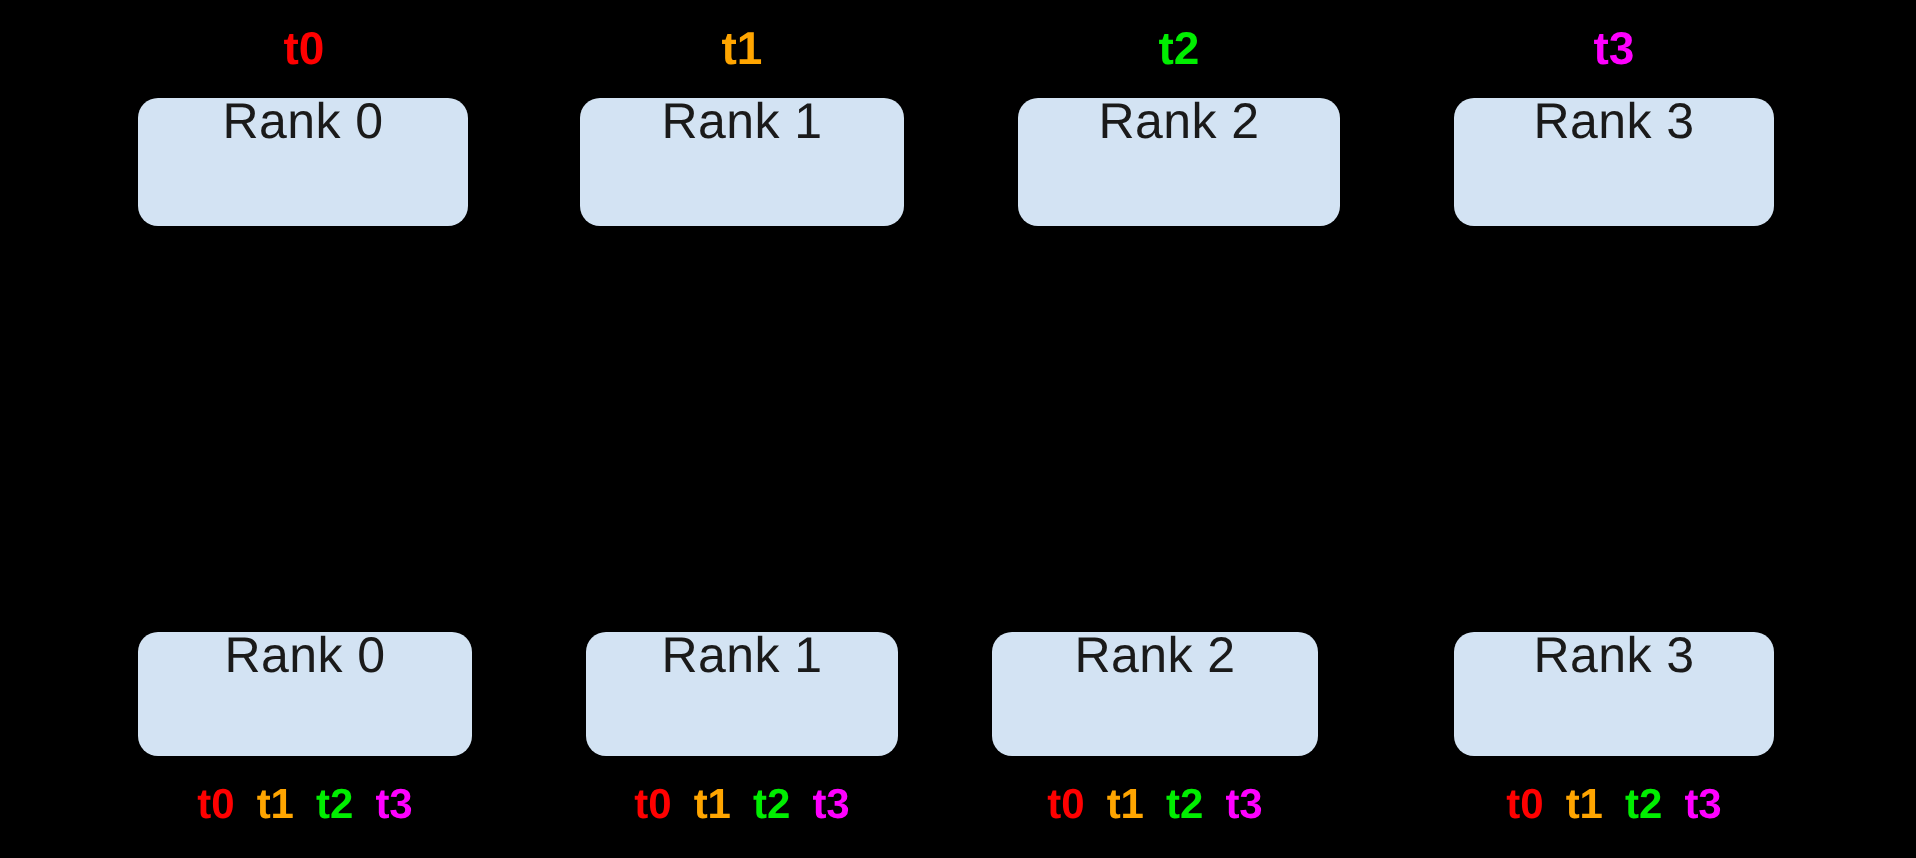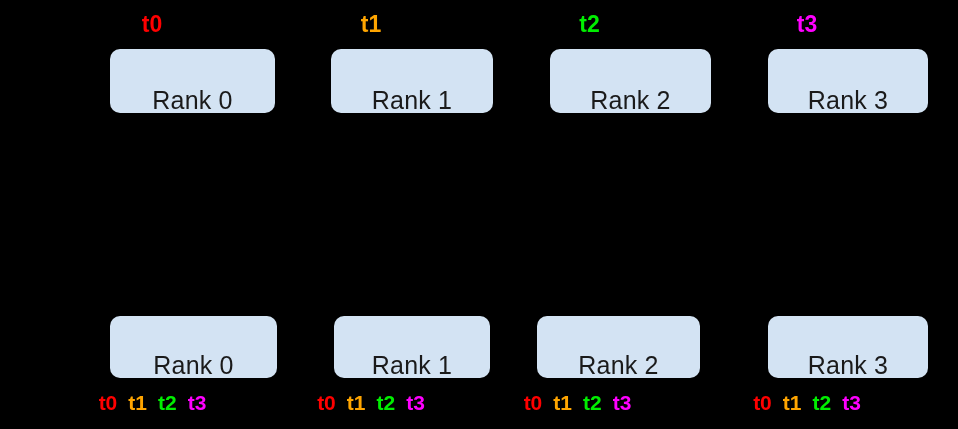--- a/index.html
+++ b/index.html
@@ -20,28 +20,27 @@
     background: #000000;
   }
 
   
   .rank-box {
     position: absolute;
     box-sizing: border-box;
     background: #d3e3f3;
     border-radius: 10px;
     display: flex;
-    align-items: flex-end;
+    align-items: flex-start;
     justify-content: center;
     color: #1a1a1a;
     font-size: 25px;
     font-family: "Liberation Sans", sans-serif;
     line-height: 1;
     letter-spacing: 0.2px;
-    margin-left: 41px;
   }
 
   
   .tag-single {
     position: absolute;
     font-size: 23px;
     font-weight: bold;
     font-family: "Liberation Sans", sans-serif;
     line-height: 1;
     white-space: nowrap;

